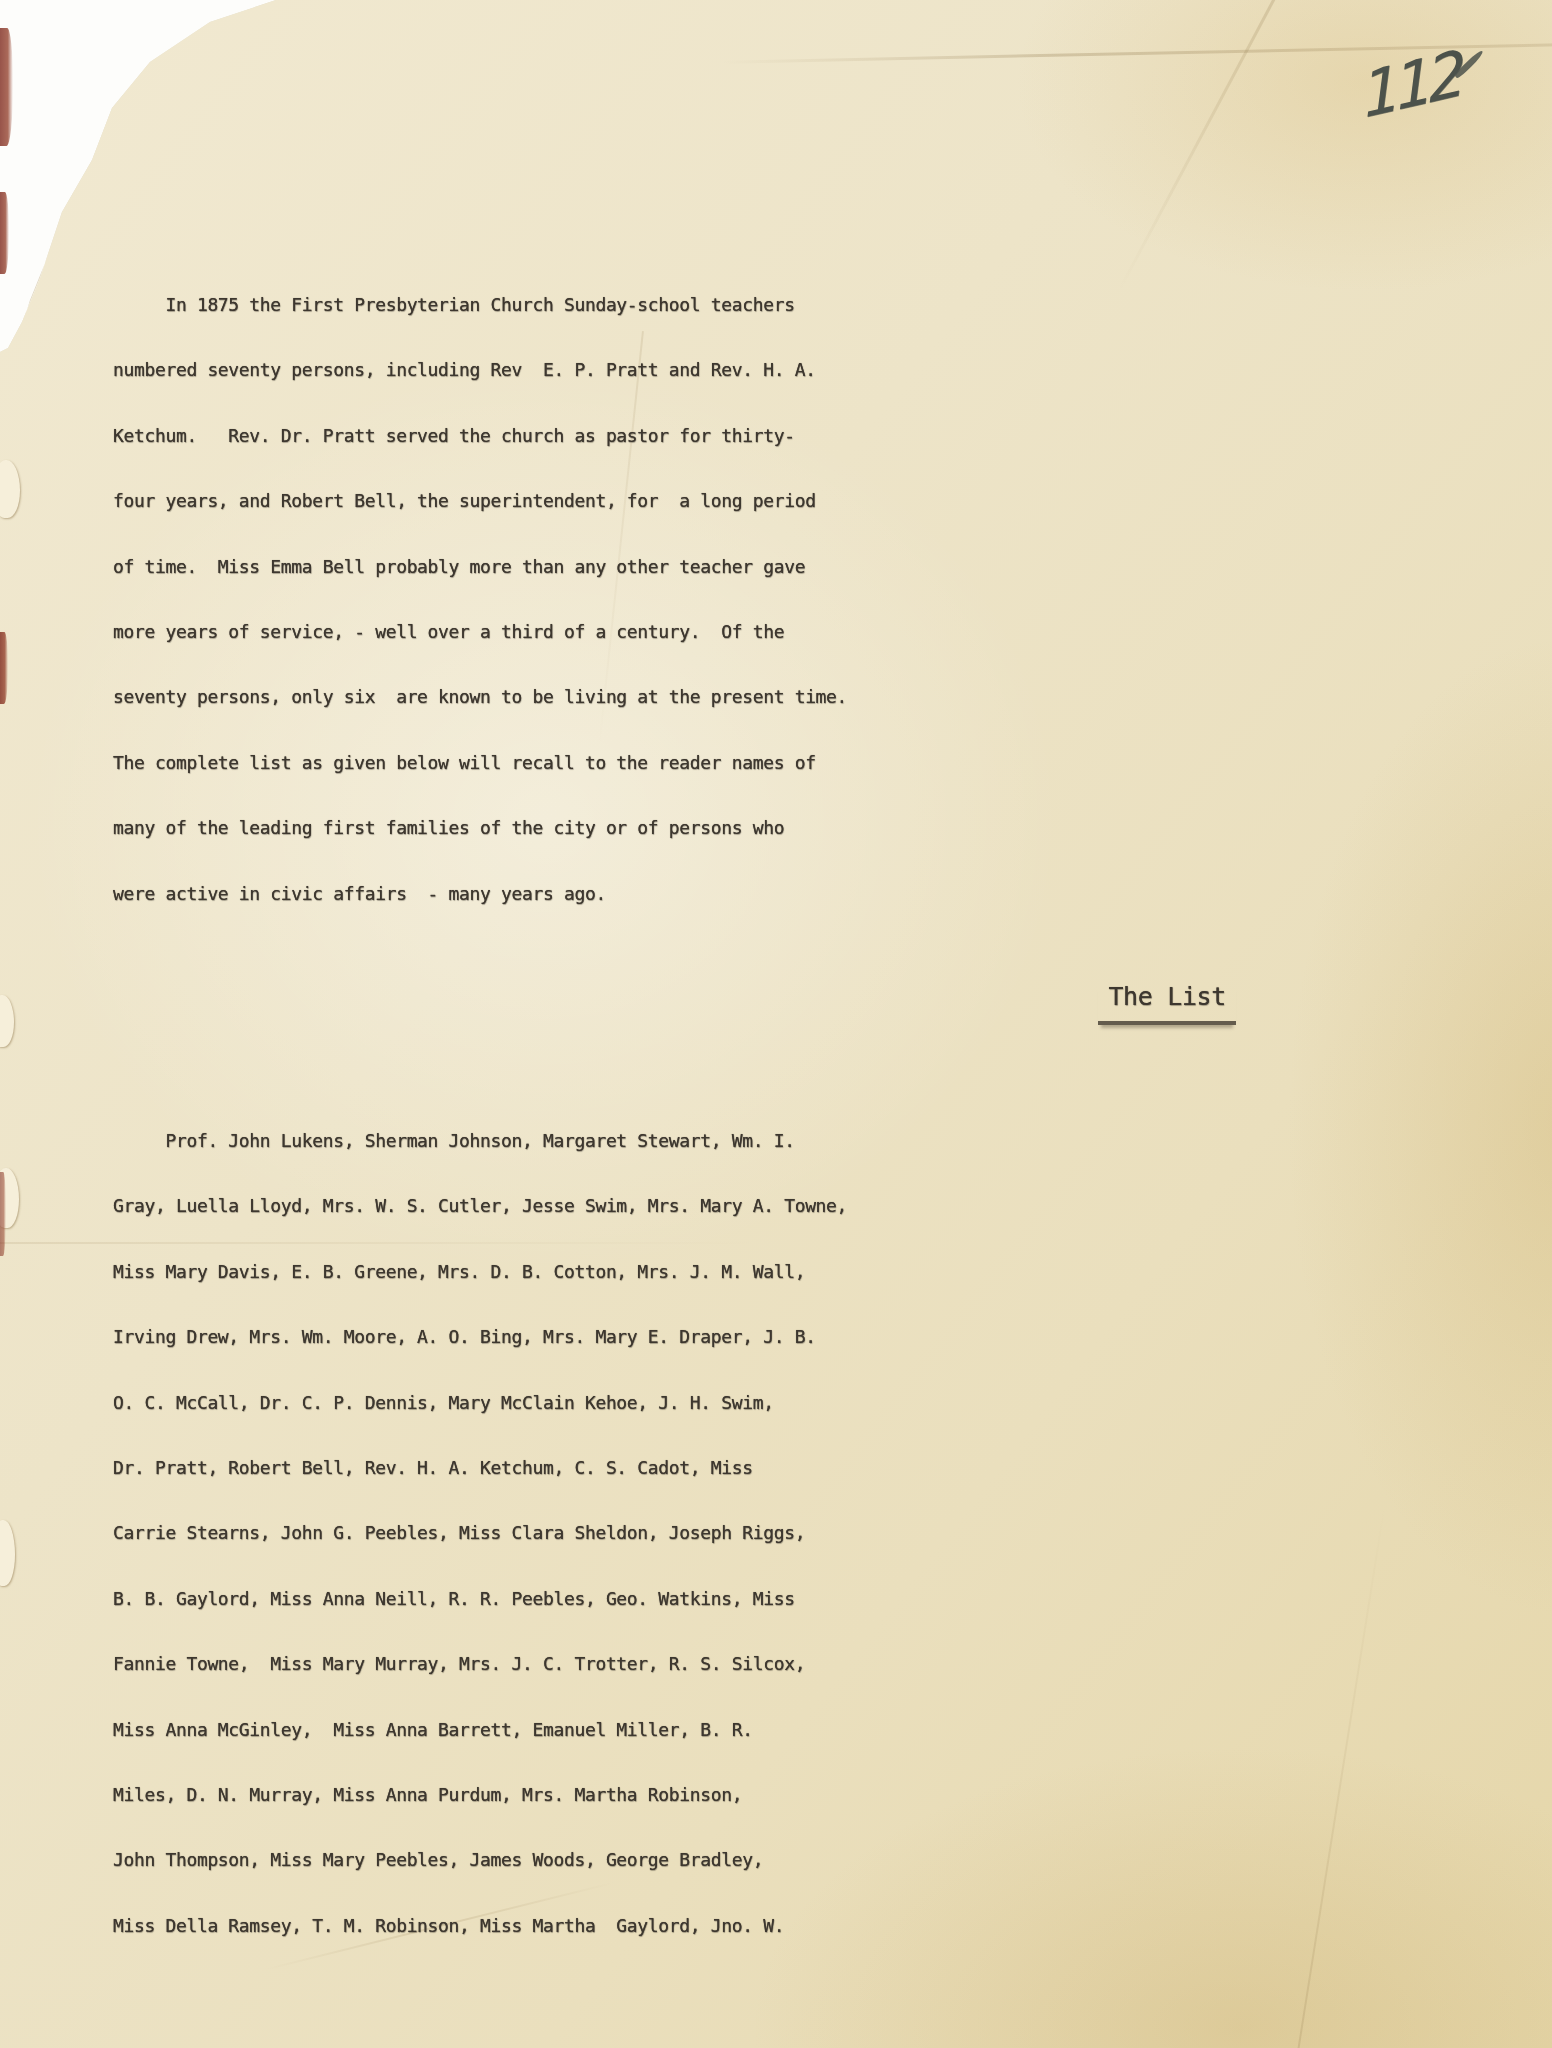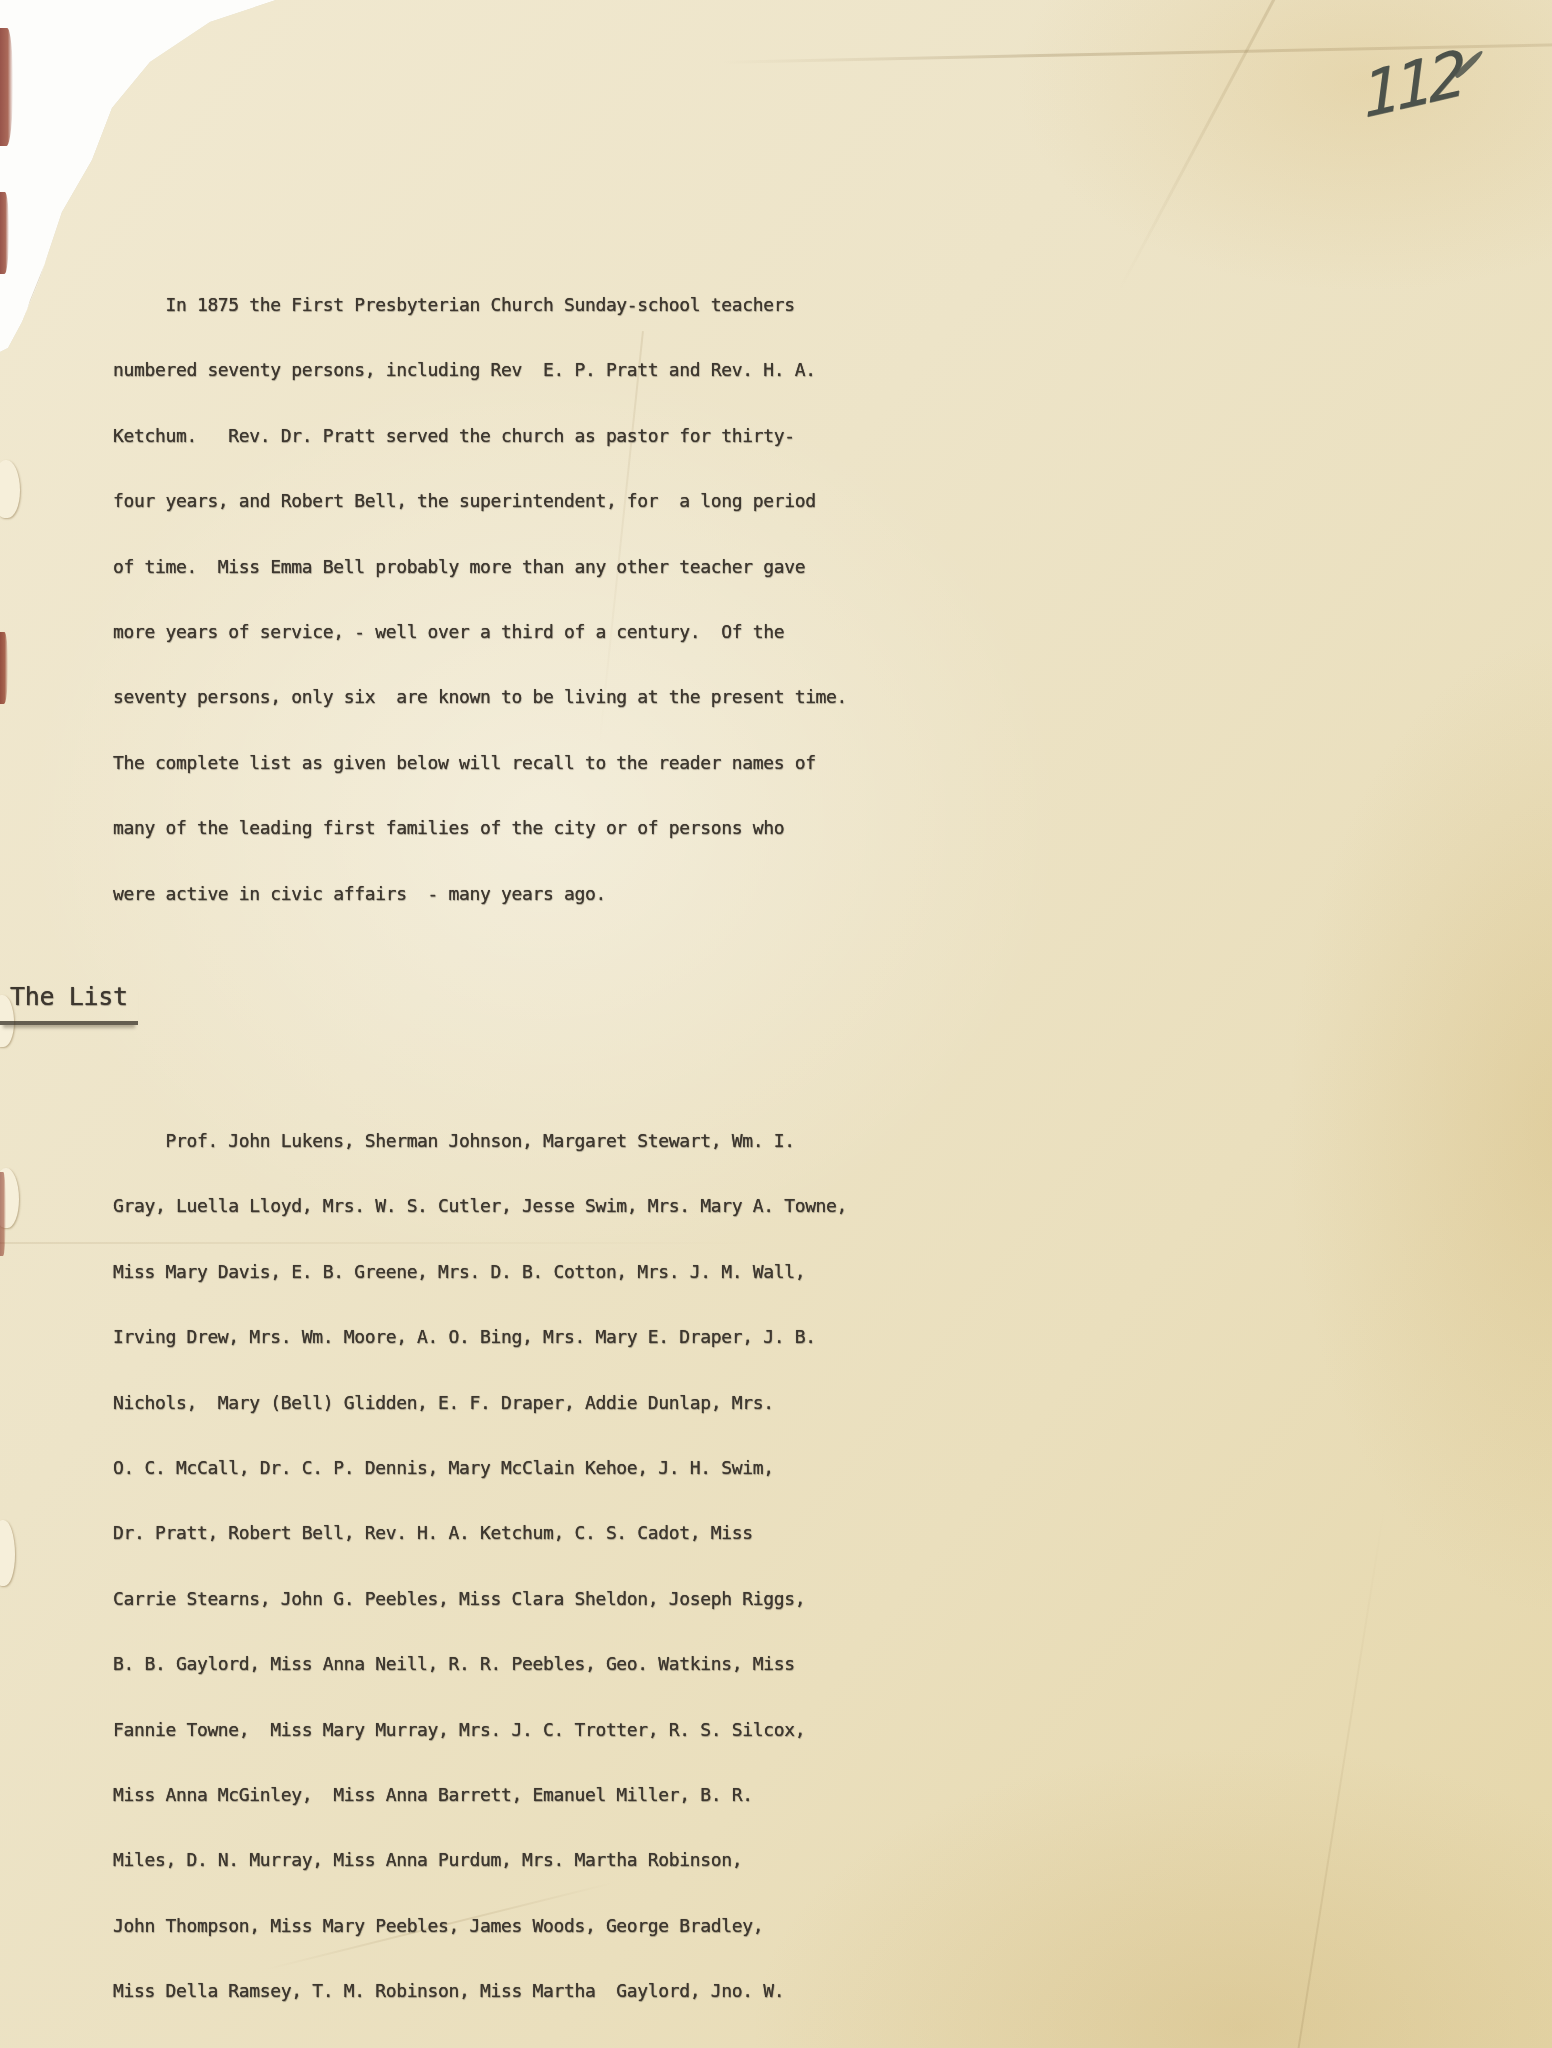--- a/index.html
+++ b/index.html
@@ -123,21 +123,21 @@
     height: 65.4px;
     line-height: 65.4px;
   }
   .paragraph { top: 272px; }
   .names-list { top: 1108px; }
   .heading {
     position: absolute;
     top: 982px;
     left: 0;
     width: 1236px;
-    text-align: left;
+    text-align: right;
     color: #3d372f;
     font-size: 25px;
     letter-spacing: -0.35px;
     text-shadow: 0 0 0.7px rgba(52,46,38,0.85), 0.5px 0.5px 0.8px rgba(52,46,38,0.35);
   }
   .heading-text {
     display: inline-block;
     padding: 0 10px 10px 10px;
     border-bottom: 4px solid rgba(62,55,45,0.78);
     box-shadow: 0 6px 3px -3px rgba(90,80,60,0.40);
@@ -184,21 +184,20 @@
 
   <div class="heading">
     <span class="heading-text">The List</span>
   </div>
 
   <div class="typetext names-list">
     <div class="tline">     Prof. John Lukens, Sherman Johnson, Margaret Stewart, Wm. I.</div>
     <div class="tline">Gray, Luella Lloyd, Mrs. W. S. Cutler, Jesse Swim, Mrs. Mary A. Towne,</div>
     <div class="tline">Miss Mary Davis, E. B. Greene, Mrs. D. B. Cotton, Mrs. J. M. Wall,</div>
     <div class="tline">Irving Drew, Mrs. Wm. Moore, A. O. Bing, Mrs. Mary E. Draper, J. B.</div>
-    <div class="tline">Nichols,  Mary (Bell) Glidden, E. F. Draper, Addie Dunlap, Mrs.</div>
     <div class="tline">O. C. McCall, Dr. C. P. Dennis, Mary McClain Kehoe, J. H. Swim,</div>
     <div class="tline">Dr. Pratt, Robert Bell, Rev. H. A. Ketchum, C. S. Cadot, Miss</div>
     <div class="tline">Carrie Stearns, John G. Peebles, Miss Clara Sheldon, Joseph Riggs,</div>
     <div class="tline">B. B. Gaylord, Miss Anna Neill, R. R. Peebles, Geo. Watkins, Miss</div>
     <div class="tline">Fannie Towne,  Miss Mary Murray, Mrs. J. C. Trotter, R. S. Silcox,</div>
     <div class="tline">Miss Anna McGinley,  Miss Anna Barrett, Emanuel Miller, B. R.</div>
     <div class="tline">Miles, D. N. Murray, Miss Anna Purdum, Mrs. Martha Robinson,</div>
     <div class="tline">John Thompson, Miss Mary Peebles, James Woods, George Bradley,</div>
     <div class="tline">Miss Della Ramsey, T. M. Robinson, Miss Martha  Gaylord, Jno. W.</div>
   </div>

